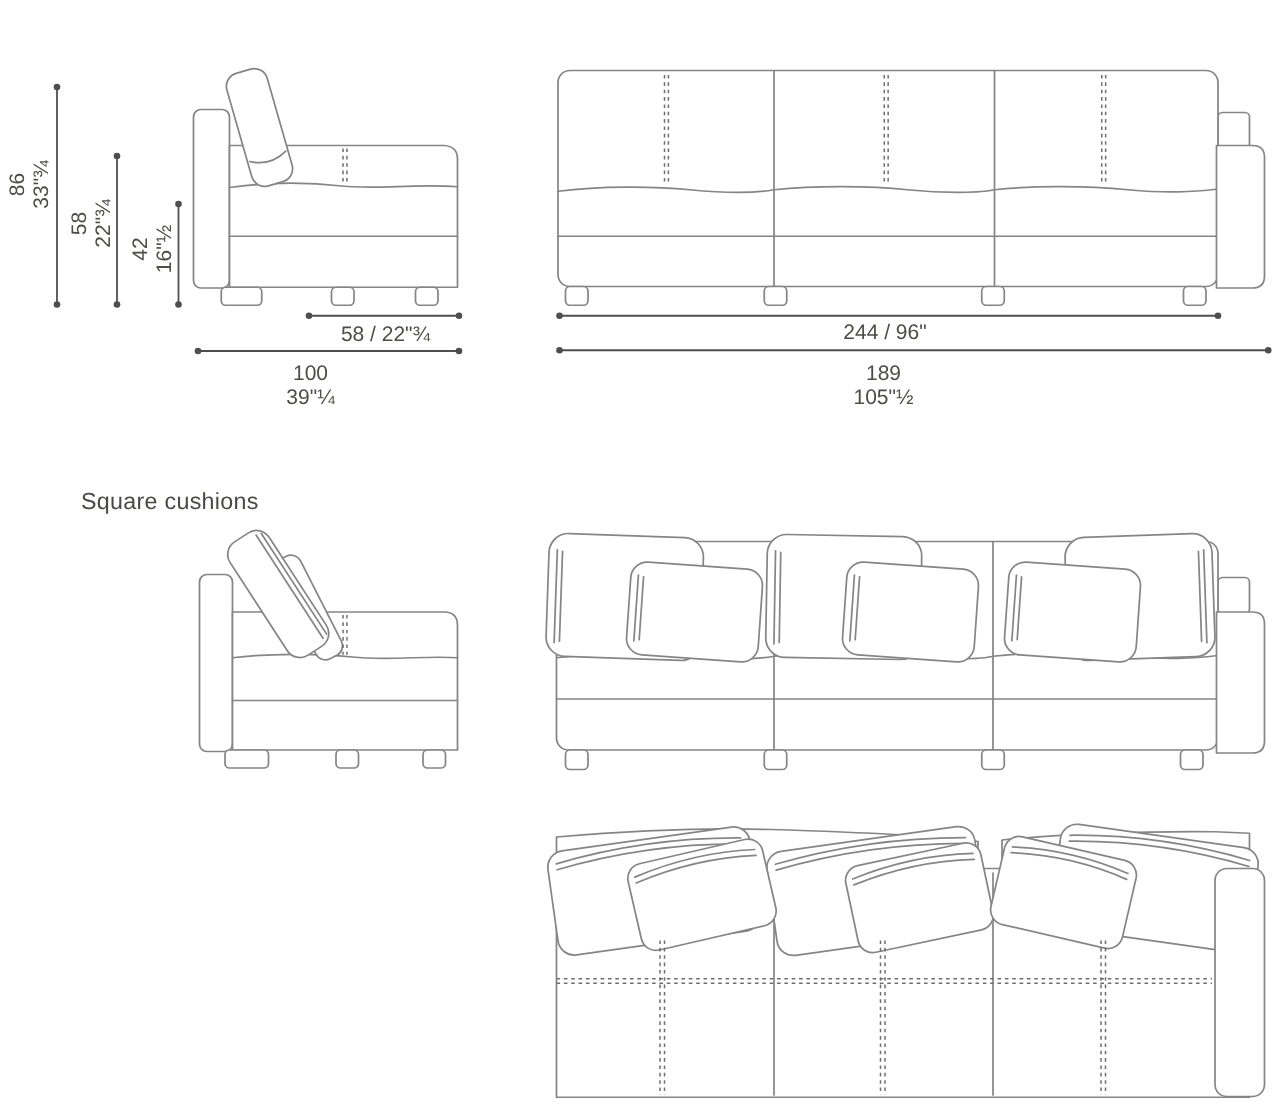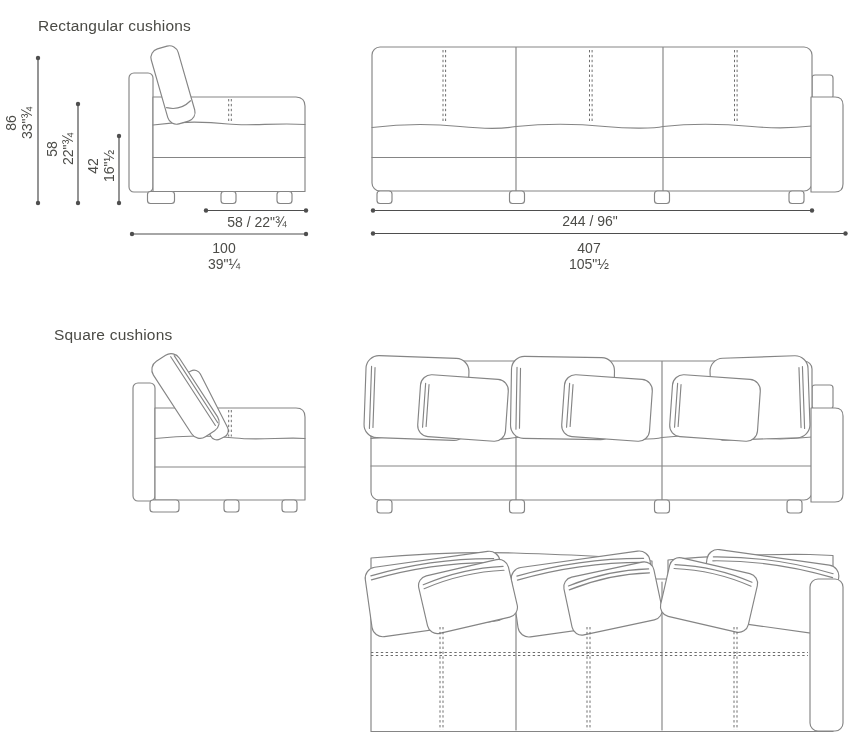--- a/index.html
+++ b/index.html
@@ -205,46 +205,45 @@
           <path class="stitch" d="M443,627 V730"></path>
         <path class="stitch" d="M587,627 V730"></path>
           <path class="stitch" d="M590,627 V730"></path>
         <path class="stitch" d="M734,627 V730"></path>
           <path class="stitch" d="M737,627 V730"></path>
       </g>
       <rect class="drawf" x="810" y="579" width="33" height="152" rx="8"></rect>
     </g>
   </svg>
 
-  <div class="title" style="left:38px;top:17px">Rectangular cushions</div>
 
   <div class="title" style="left:54px;top:326px">Square cushions</div>
 
   <div class="dim vertical" style="left:19px;top:123px">
     <div>86</div>
     <div>33"¾</div>
   </div>
 
   <div class="dim vertical" style="left:60px;top:149px">
     <div>58</div>
     <div>22"¾</div>
   </div>
 
   <div class="dim vertical" style="left:101px;top:166px">
     <div>42</div>
     <div>16"½</div>
   </div>
 
   <div class="dim" style="left:257px;top:222px">58 / 22"¾</div>
 
-  <div class="dim" style="left:224px;top:256px">
+  <div class="dim" style="left:207px;top:256px">
     <div>100</div>
     <div>39"¼</div>
   </div>
 
   <div class="dim" style="left:590px;top:221px">244 / 96"</div>
 
   <div class="dim" style="left:589px;top:256px">
-    <div>407</div>
+    <div>189</div>
     <div>105"½</div>
   </div>
 
 </div>
 
 </body></html>

